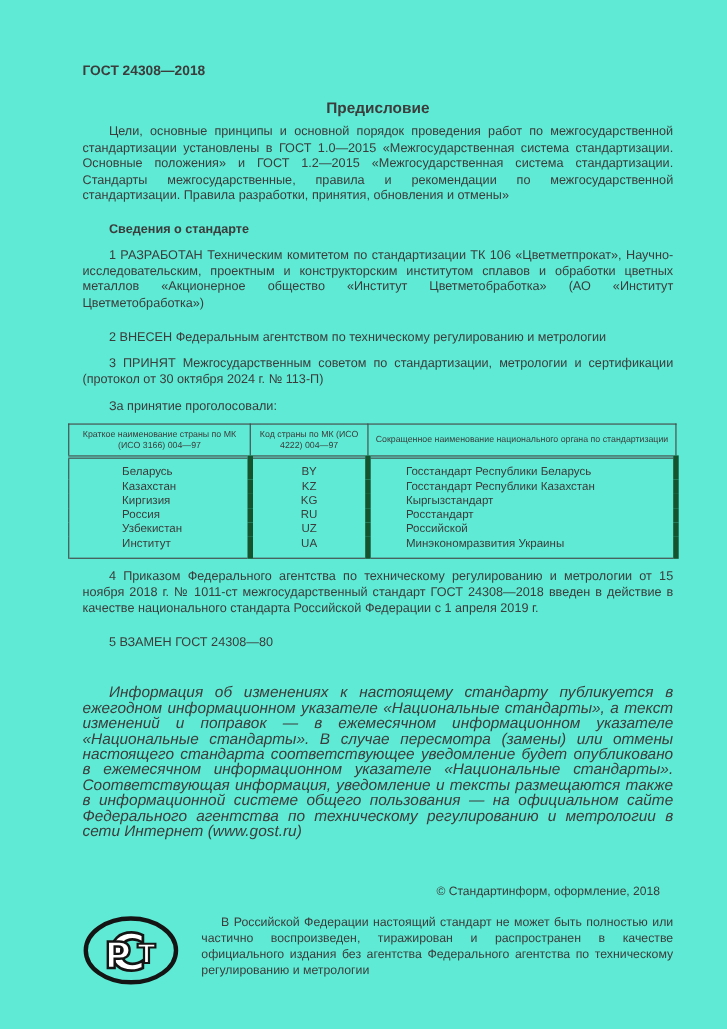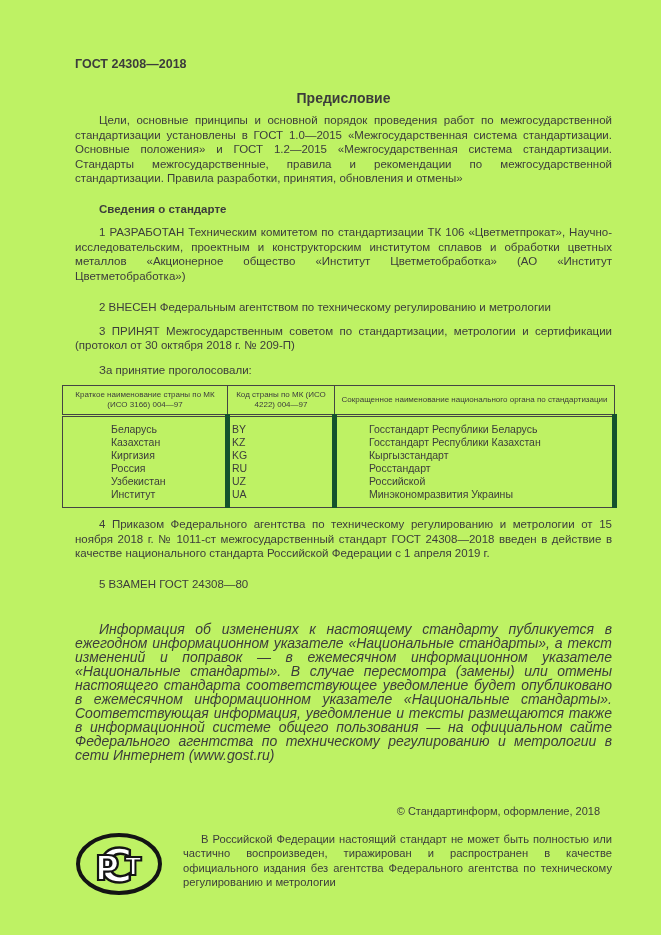--- a/index.html
+++ b/index.html
@@ -7,21 +7,21 @@
   body {
     width: 661px; height: 935px;
     background: #ffffff;
     font-family: "Liberation Sans", sans-serif;
     color: #3c3c3c;
   }
   .page {
     position: relative;
     width: 661px; height: 935px;
     overflow: hidden;
-    background: #bef264;
+    background: #5eead4;
   }
   .content { padding: 57px 49px 0 75px; }
 
   p { margin: 0; font-size: 11.5px; line-height: 14.5px; text-align: justify; }
   .indent { text-indent: 24px; }
 
   .doc-header { font-weight: bold; font-size: 12.5px; text-align: left; }
   .doc-title  { text-align: center; font-weight: bold; font-size: 14px; margin-top: 19px; }
   .intro      { margin-top: 8px; }
   .section-heading { font-weight: bold; margin-top: 16px; text-indent: 24px; font-size: 11.5px; text-align:left; }
@@ -50,21 +50,21 @@
   .vote-table td {
     border-left: 1px solid #444;
     border-right: 5px solid #14532d;
     font-size: 10.5px;
     line-height: 13px;
     padding: 0 2px;
   }
   .vote-table tr.first td { padding-top: 6px; }
   .vote-table tr.last  td { padding-bottom: 6px; }
   .vote-table td.c1 { padding-left: 48px; }
-  .vote-table td.c2 { }
+  .vote-table td.c2 { text-align: center; }
   .vote-table td.c3 { padding-left: 32px; }
 
   .after-table { margin-top: 9px; }
   .replace-item { margin-top: 16px; text-align: left; }
 
   .notice {
     font-style: italic;
     margin-top: 31px;
     font-size: 14px;
     line-height: 14px;
@@ -103,21 +103,21 @@
     <p class="doc-header">ГОСТ 24308—2018</p>
 
     <p class="doc-title">Предисловие</p>
 
     <p class="intro indent">Цели, основные принципы и основной порядок проведения работ по межгосударственной стандартизации установлены в ГОСТ 1.0—2015 «Межгосударственная система стандартизации. Основные положения» и ГОСТ 1.2—2015 «Межгосударственная система стандартизации. Стандарты межгосударственные, правила и рекомендации по межгосударственной стандартизации. Правила разработки, принятия, обновления и отмены»</p>
 
     <p class="section-heading">Сведения о стандарте</p>
 
     <p class="item indent">1 РАЗРАБОТАН Техническим комитетом по стандартизации ТК 106 «Цветметпрокат», Научно-исследовательским, проектным и конструкторским институтом сплавов и обработки цветных металлов «Акционерное общество «Институт Цветметобработка» (АО «Институт Цветметобработка»)</p>
     <p class="item-gap indent">2 ВНЕСЕН Федеральным агентством по техническому регулированию и метрологии</p>
-    <p class="item indent">3 ПРИНЯТ Межгосударственным советом по стандартизации, метрологии и сертификации (протокол от 30 октября 2018 г. № 209-П)</p>
+    <p class="item indent">3 ПРИНЯТ Межгосударственным советом по стандартизации, метрологии и сертификации (протокол от 30 октября 2024 г. № 113-П)</p>
 
     <p class="vote-lead indent">За принятие проголосовали:</p>
 
     <table class="vote-table">
       <colgroup>
         <col style="width:165px">
         <col style="width:107px">
         <col style="width:280px">
       </colgroup>
       <thead>

